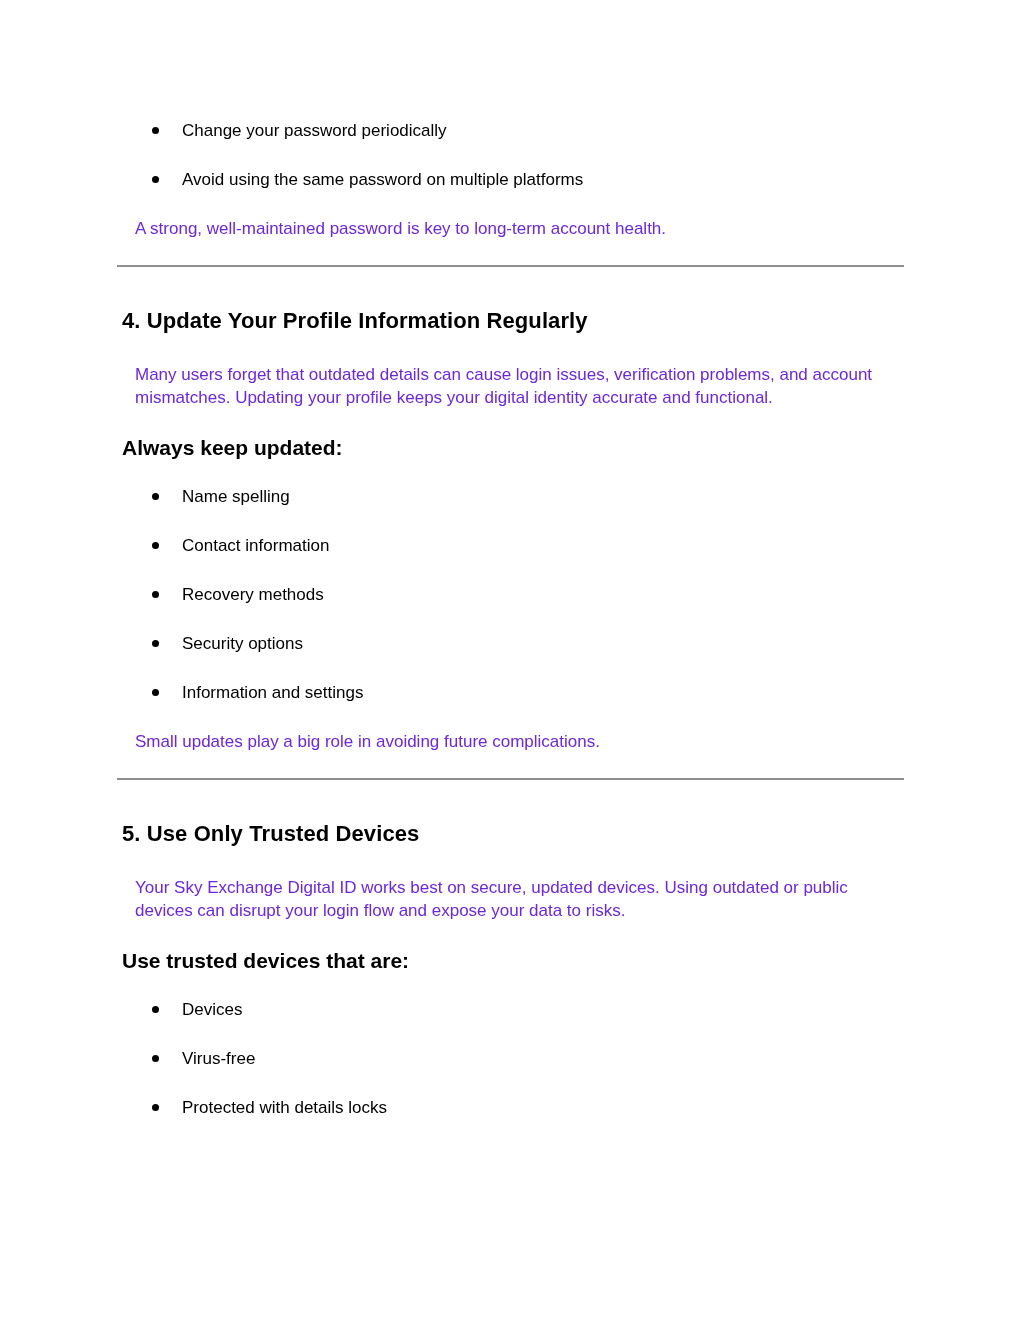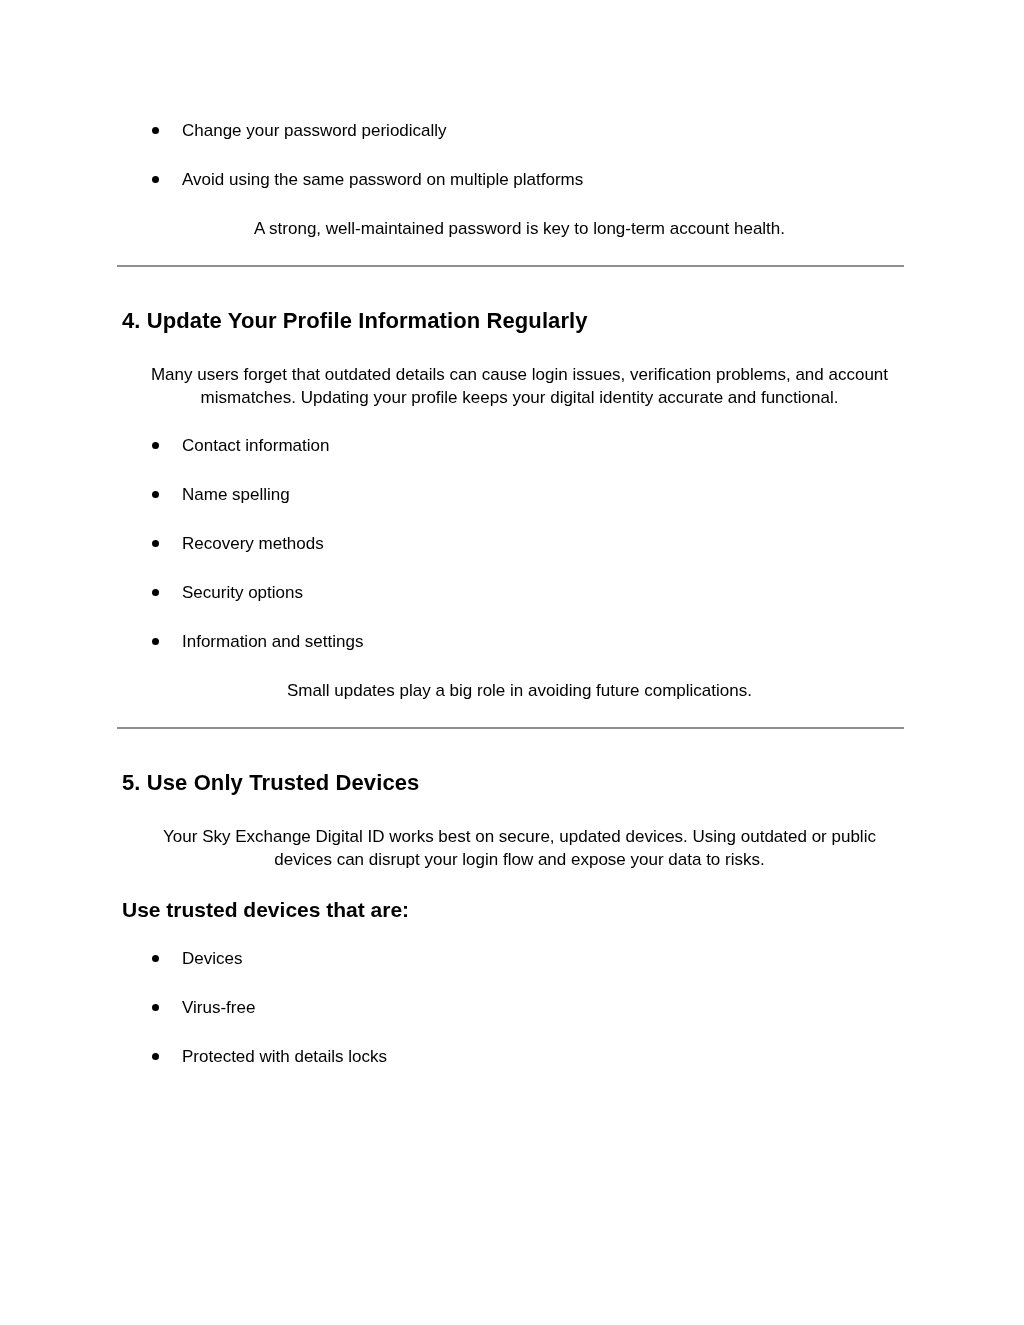--- a/index.html
+++ b/index.html
@@ -16,22 +16,21 @@
   .page {
     width: 1024px;
     height: 1252px;
     background: #ffffff;
     padding: 119px 120px 0 122px;
   }
   p.doc-p {
     font-size: 17px;
     line-height: 23px;
     margin: 0 0 25px 13px;
-    color: #000000;
-    text-align: center;
+    color: #6d28d9;
   }
   ul.doc-list {
     list-style: none;
     margin: 0 0 19px 0;
     padding: 0;
   }
   ul.doc-list li {
     position: relative;
     padding-left: 60px;
     font-size: 17px;
@@ -86,29 +85,30 @@
   </ul>
 
   <p class="doc-p">A strong, well-maintained password is key to long-term account health.</p>
 
   <hr class="doc-divider">
 
   <h1 class="doc-h1">4. Update Your Profile Information Regularly</h1>
 
   <p class="doc-p">Many users forget that outdated details can cause login issues, verification problems, and account mismatches. Updating your profile keeps your digital identity accurate and functional.</p>
 
+  <h2 class="doc-h2">Always keep updated:</h2>
 
   <ul class="doc-list">
     <li>
       <span class="bullet-dot"></span>
-      <span>Contact information</span>
+      <span>Name spelling</span>
     </li>
     <li>
       <span class="bullet-dot"></span>
-      <span>Name spelling</span>
+      <span>Contact information</span>
     </li>
     <li>
       <span class="bullet-dot"></span>
       <span>Recovery methods</span>
     </li>
     <li>
       <span class="bullet-dot"></span>
       <span>Security options</span>
     </li>
     <li>

